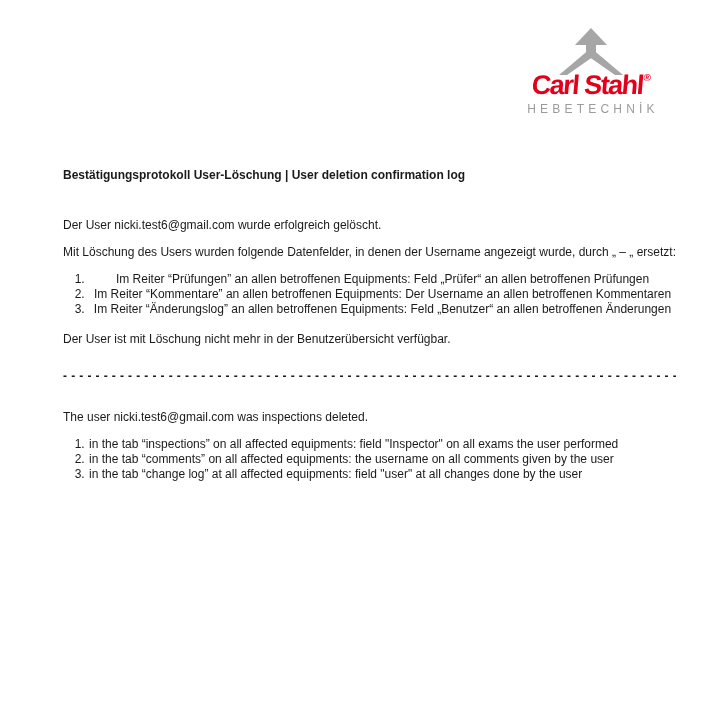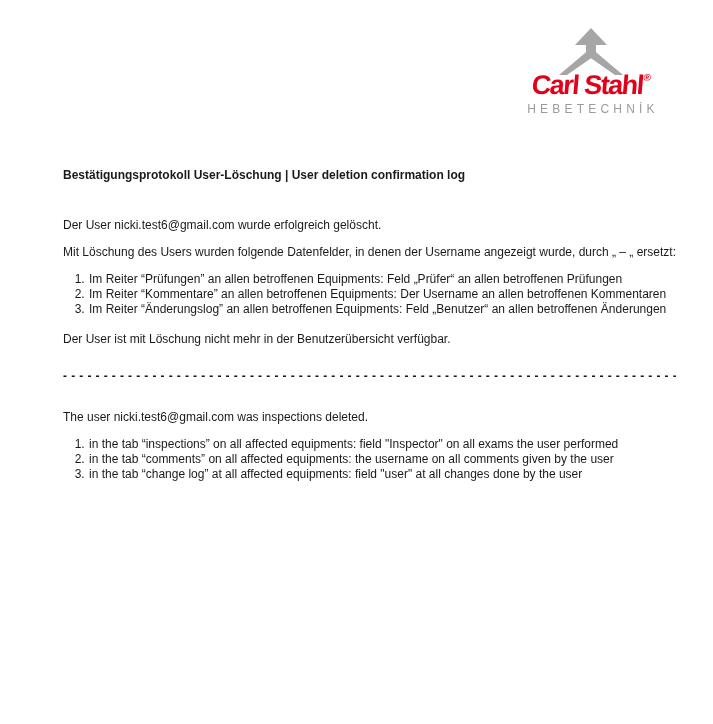--- a/index.html
+++ b/index.html
@@ -70,20 +70,21 @@
   .content p {
     margin: 0 0 12px 0;
   }
   ol {
     margin: 12px 0 13px 0;
     padding-left: 25px;
   }
   ol.list-de {
     margin-top: 5px;
     margin-bottom: 15px;
+    text-align: center;
   }
   ol li {
     margin: 0;
     padding-left: 1px;
   }
   .divider {
     font-weight: 700;
     white-space: nowrap;
     overflow: hidden;
     width: 100%;

